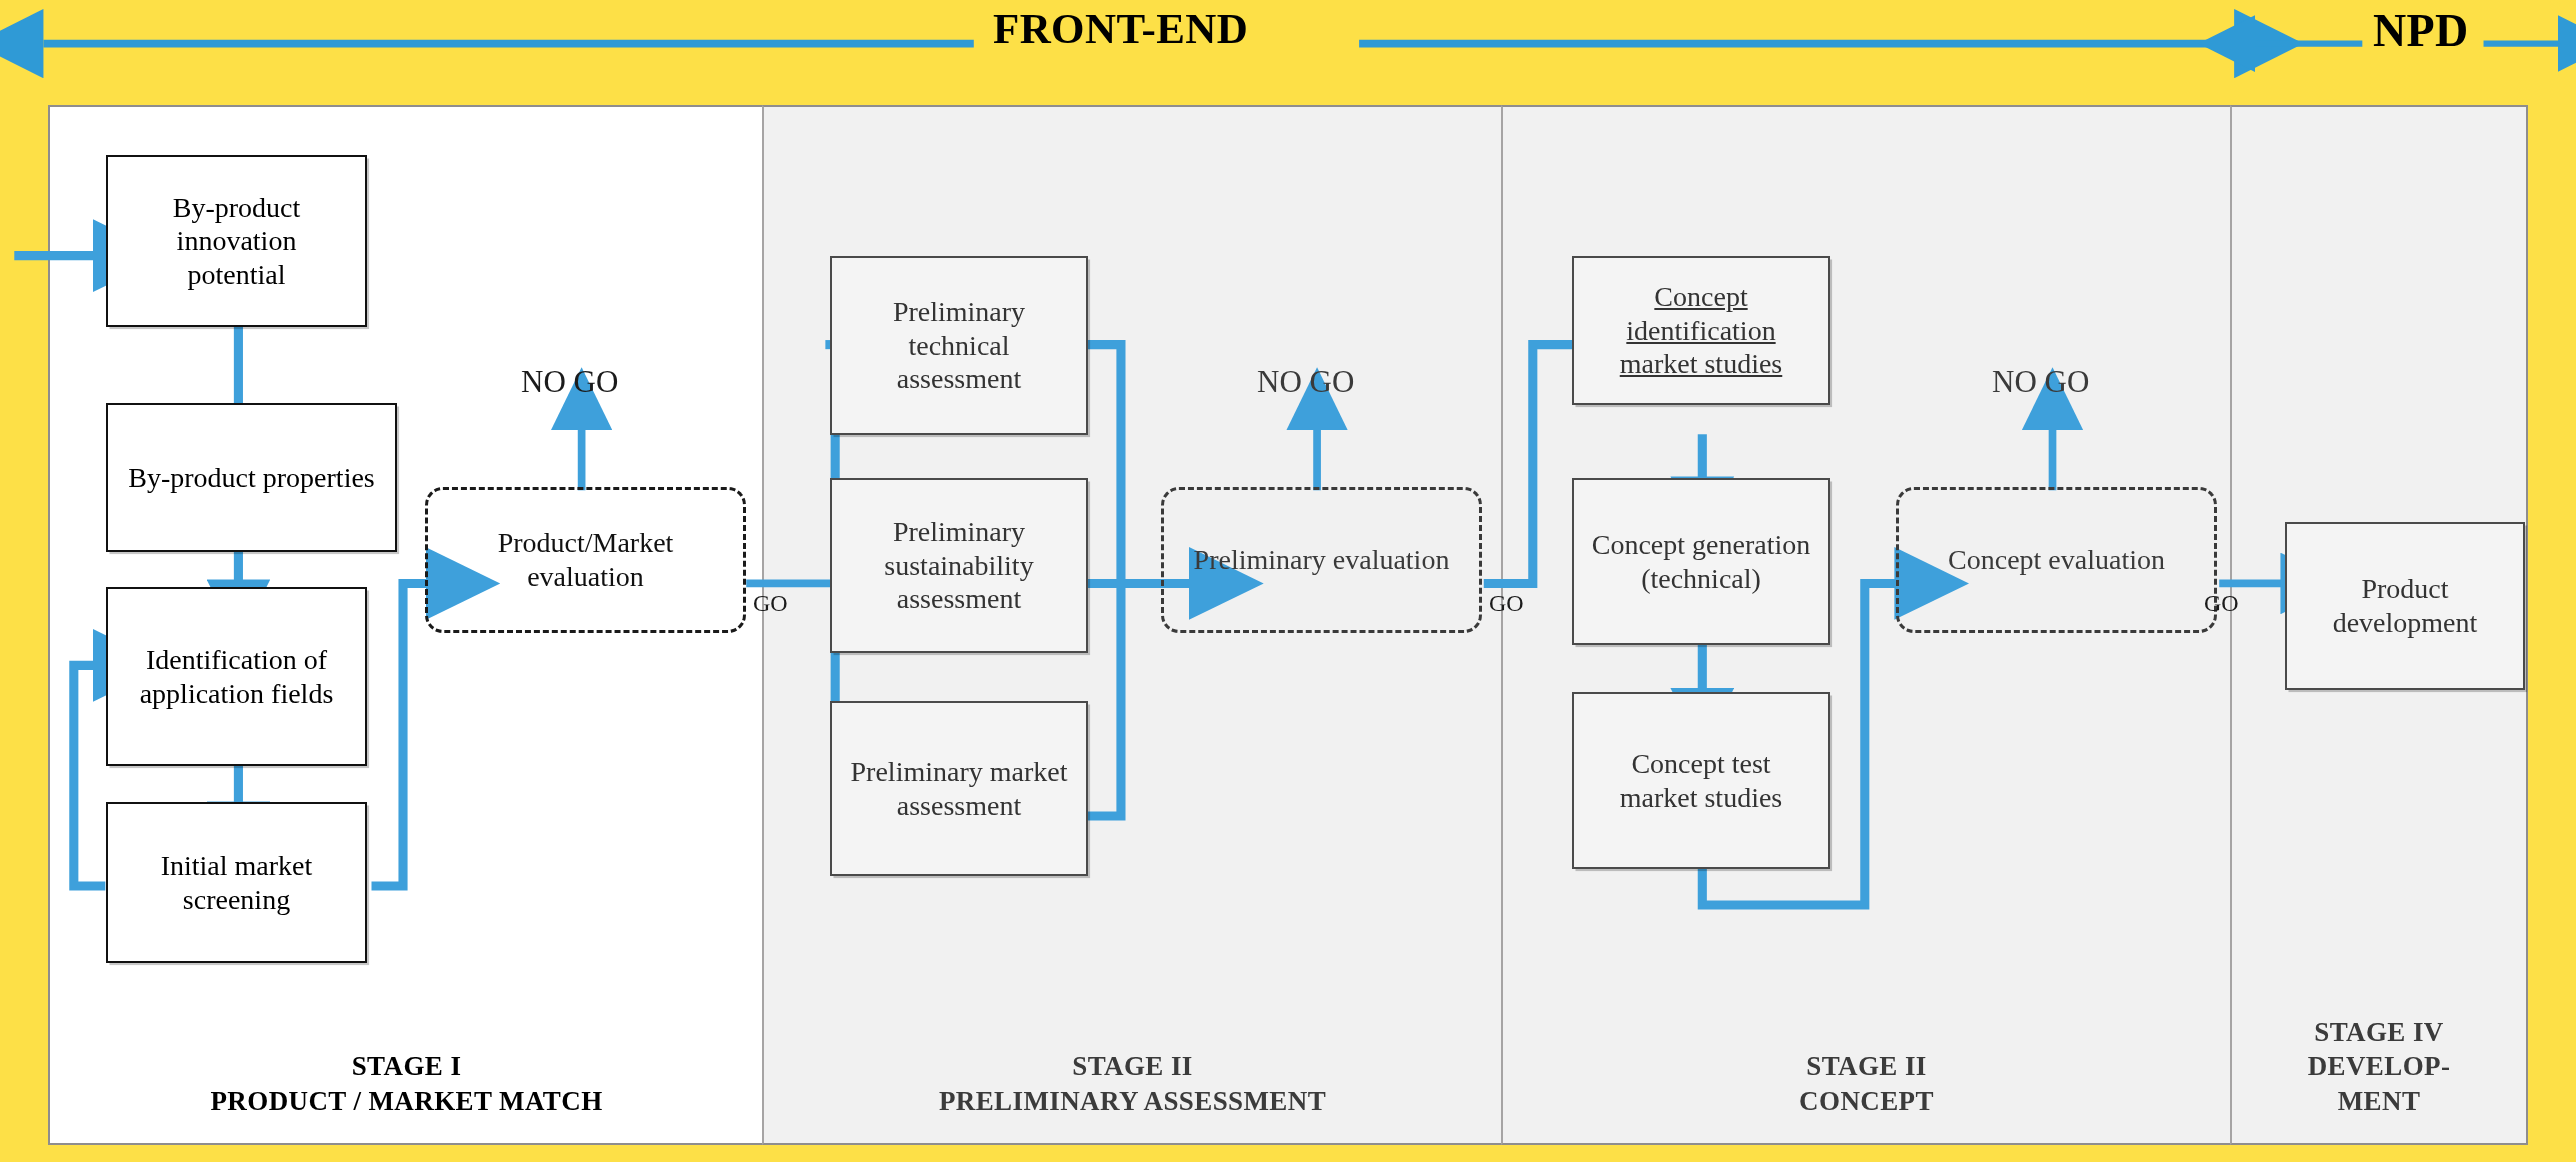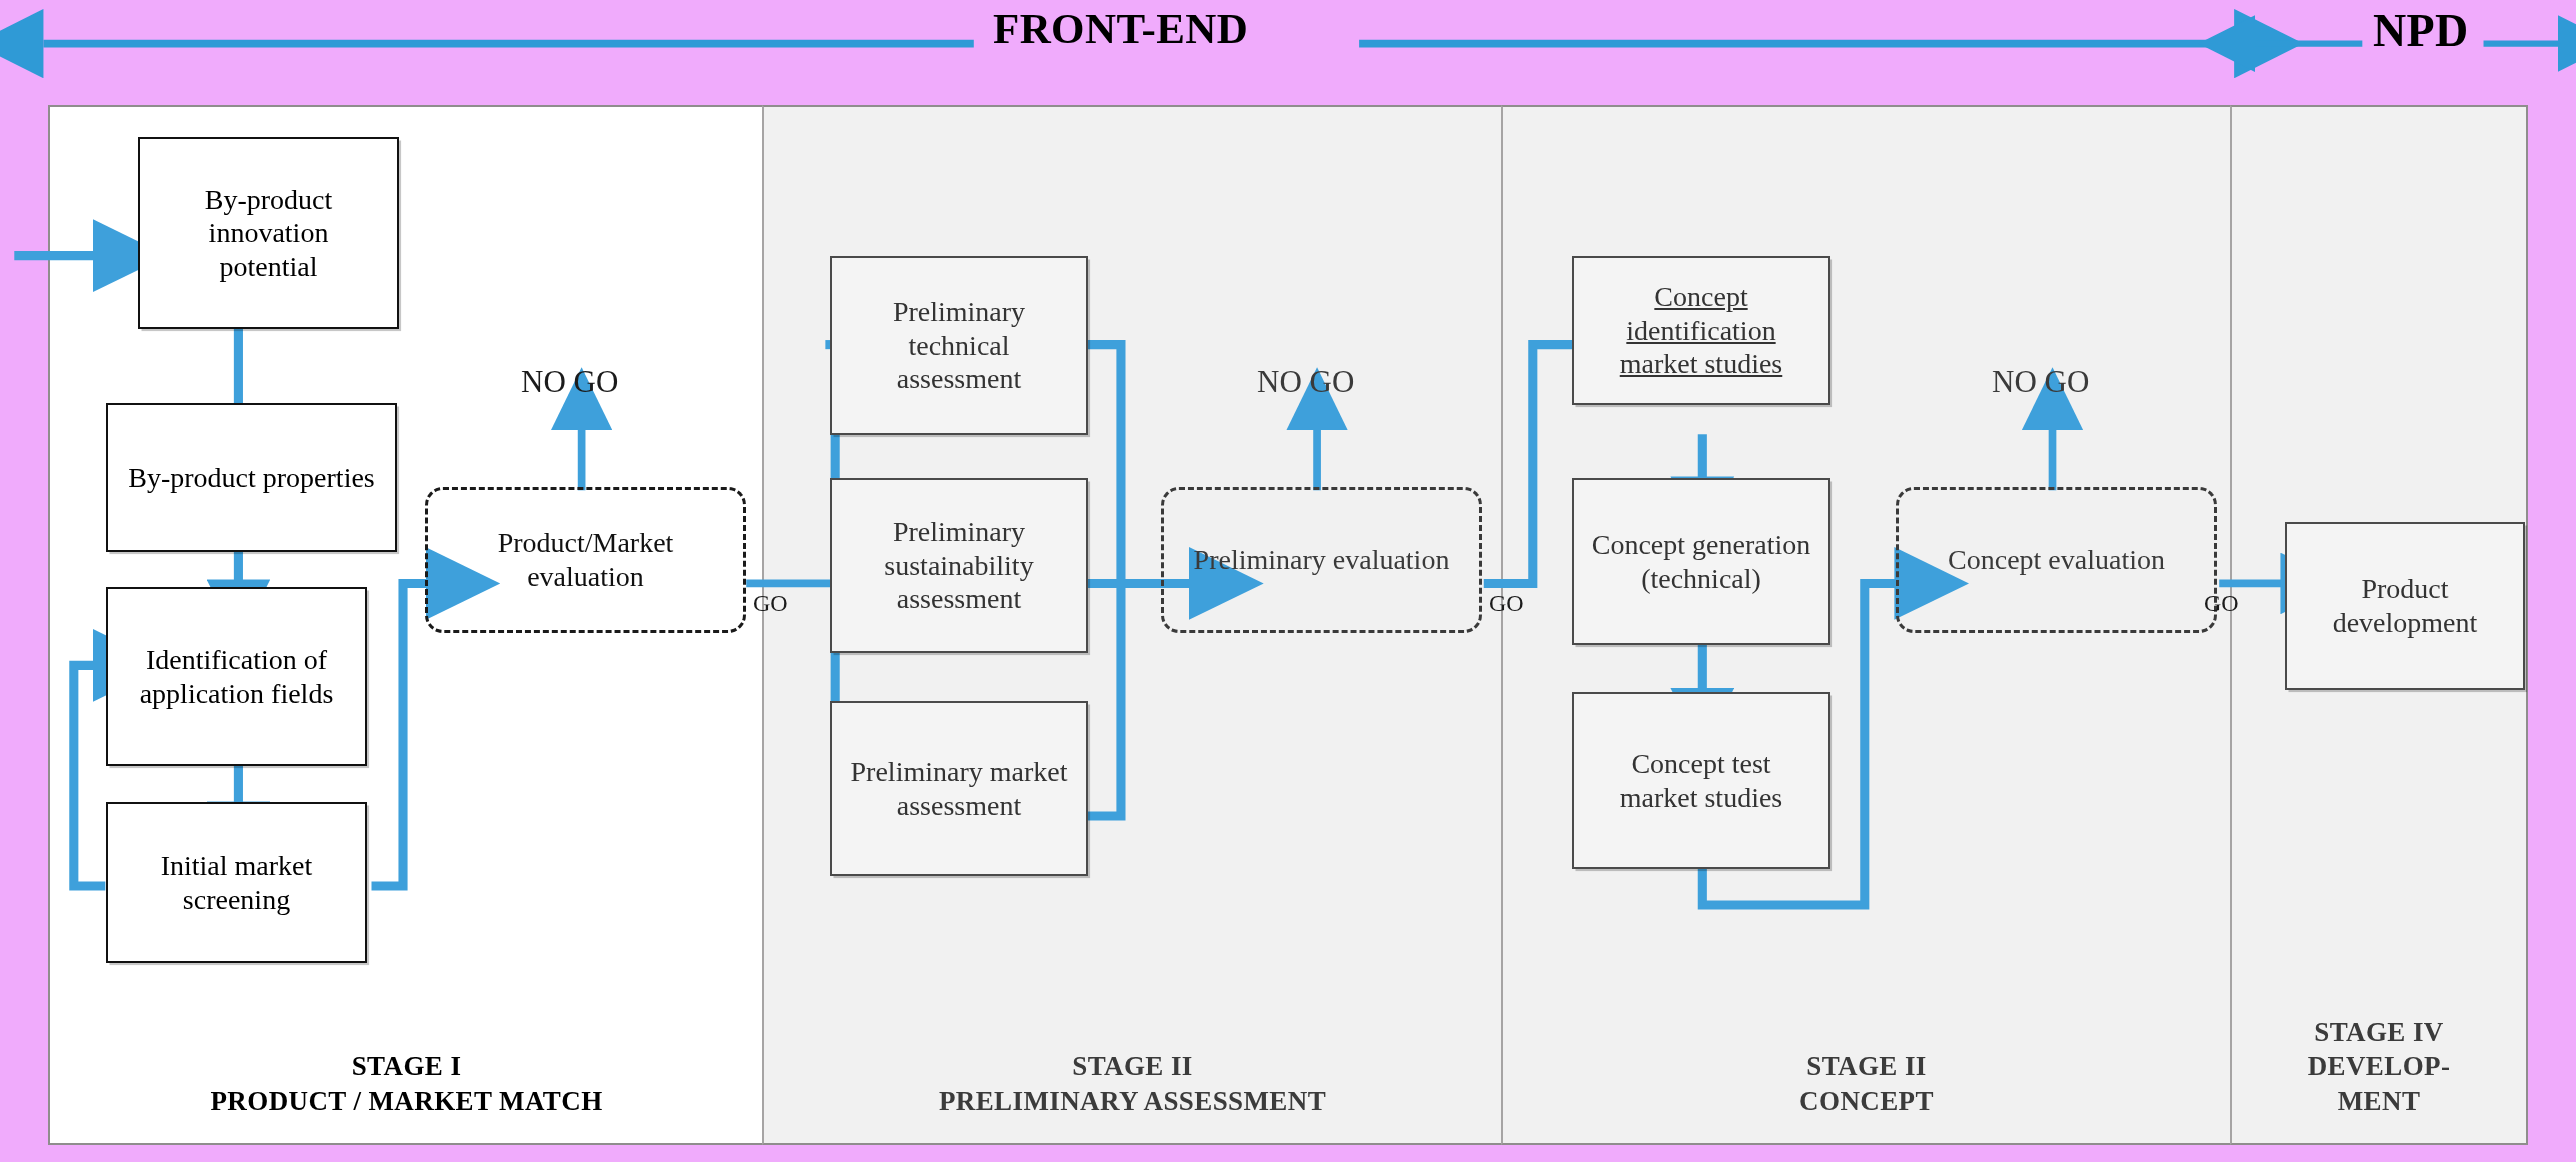--- a/index.html
+++ b/index.html
@@ -1,17 +1,17 @@
 <!DOCTYPE html>
 <html style="font-size:11.2px"><head>
 <meta charset="utf-8">
 <style>
   html,body{margin:0;padding:0;background:#ffffff;}
   body{font-family:"Liberation Serif", serif;}
-  #canvas{position:relative;width:2576px;height:1162px;background:#f0abfc;overflow:hidden;}
+  #canvas{position:relative;width:2576px;height:1162px;background:#fde047;overflow:hidden;}
 
   
   .topband{position:absolute;left:0;top:0;width:2576px;height:83px;}
   .topband .lbl{position:absolute;font-family:"Liberation Serif",serif;font-weight:bold;color:#000;letter-spacing:0.4px;white-space:nowrap;}
   #frontend-label{font-size:43px;top:4.2px;left:993px;}
   #npd-label{font-size:46px;top:4.2px;left:2373px;}
 
   
   .panel{position:absolute;top:105px;height:1040px;box-sizing:border-box;border:2.1px solid #8f8d8d;}
   #panel-1{left:48px;width:715px;background:#ffffff;border-right:none;}
@@ -147,21 +147,21 @@
 
     <line x1="2430" y1="918" x2="2430" y2="990" stroke="#3ea0db" stroke-width="13" marker-end="url(#arfat)"></line>
 
     <path d="M2430,1240 L2430,1292 L2662,1292 L2662,833 L2712,833" fill="none" stroke="#3ea0db" stroke-width="13" marker-end="url(#ar)"></path>
 
     <line x1="2930" y1="700" x2="2930" y2="608" stroke="#3ea0db" stroke-width="11" marker-end="url(#ar)"></line>
 
     <path d="M3168,833 L3262,833" fill="none" stroke="#3ea0db" stroke-width="11" marker-end="url(#ar)"></path>
   </svg>
 
-  <div class="node solid" style="left:106px;top:137px;width:261px;height:192px;padding:0 17px;margin-left:32px;">By-product innovation potential</div>
+  <div class="node solid" style="left:106px;top:155px;width:261px;height:172px;padding:0 17px;">By-product innovation potential</div>
 
   <div class="node solid" style="left:106px;top:403px;width:291px;height:149px;padding:0 17px;">By-product properties</div>
 
   <div class="node solid" style="left:106px;top:587px;width:261px;height:179px;padding:12px 17px;">Identification of application fields</div>
 
   <div class="node solid" style="left:106px;top:802px;width:261px;height:161px;padding:0 17px;">Initial market screening</div>
 
   <div class="node dashed" style="left:425px;top:487px;width:321px;height:146px;padding:0 12.6px;">Product/Market evaluation</div>
 
   <div class="nogo-label" style="left:521px;top:364px;">NO GO</div>

